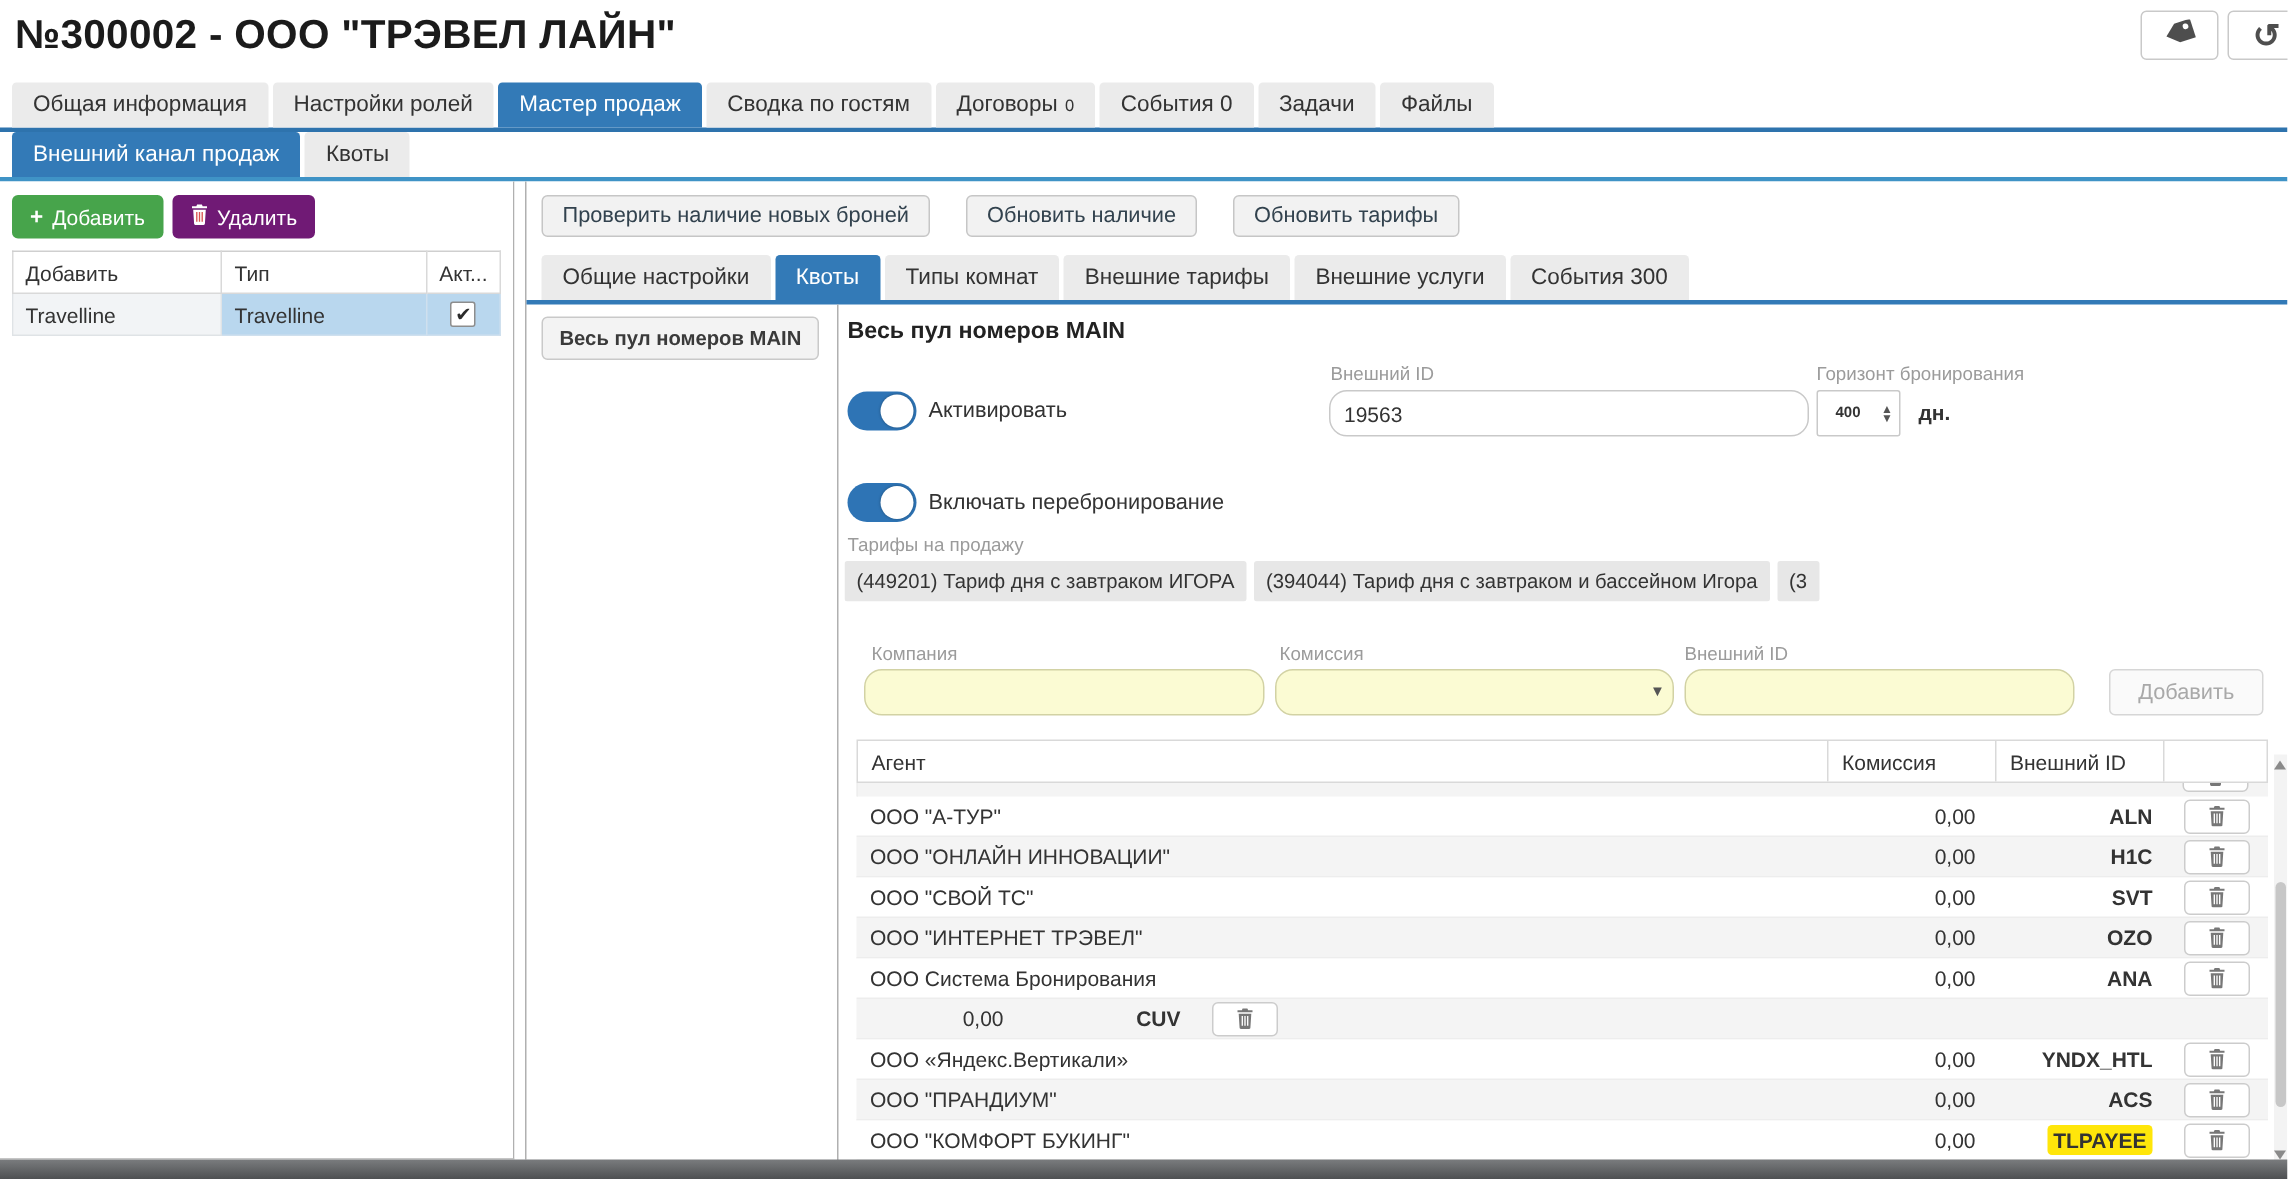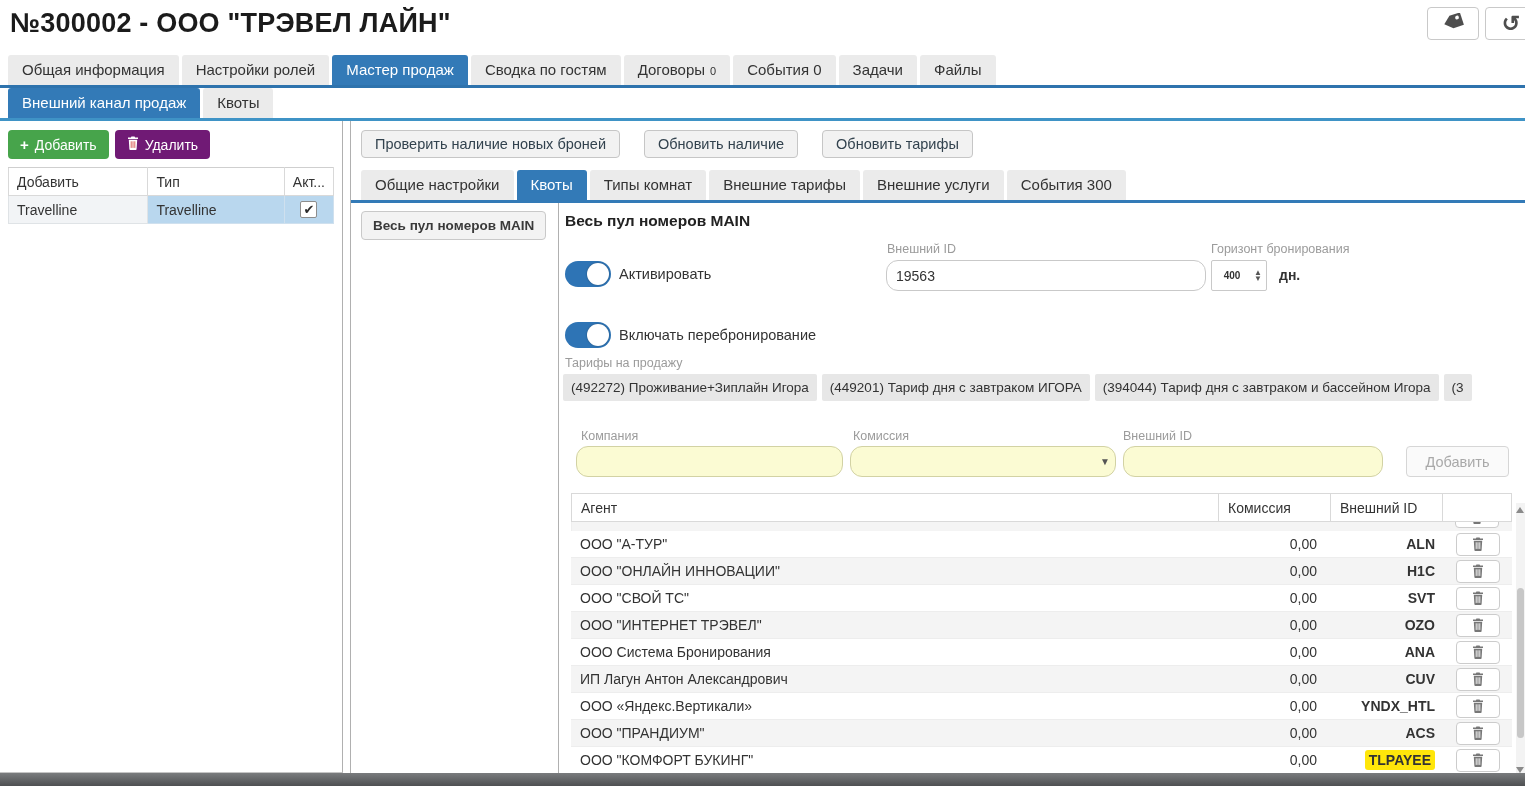--- a/index.html
+++ b/index.html
@@ -303,21 +303,20 @@
           <div class="unit" style="left:720px; top:64px;">дн.</div>
 
           <div class="tog-wrap" style="left:6px; top:119px;">
             <div class="tog"></div>
             <div class="tog-label">Включать перебронирование</div>
           </div>
 
           <div class="glabel" style="left:6px; top:153px;">Тарифы на продажу</div>
           <div class="chips" style="top:171px;">
 
-              <div class="chip">(492272) Проживание+Зиплайн Игора</div>
 
               <div class="chip">(449201) Тариф дня с завтраком ИГОРА</div>
 
               <div class="chip">(394044) Тариф дня с завтраком и бассейном Игора</div>
 
               <div class="chip">(3</div>
             </div>
 
           <div class="glabel" style="left:22px; top:226px;">Компания</div>
           <input class="tinput yellow" style="left: 17px; top: 243px; width: 267px;">
@@ -422,21 +421,20 @@
                     <div class="trash-btn">
                       <svg width="12" height="14" viewBox="0 0 12 14" fill="currentColor">
                         <path d="M4.4 0.4h3.2l.5 1.1h2.9v1.4H1V1.5h2.9zM1.8 3.8h8.4l-.6 9.4c0 .45-.4.8-.85.8H3.25c-.45 0-.8-.35-.85-.8z"></path>
                         <path d="M4.2 5.3v6.6M6 5.3v6.6M7.8 5.3v6.6" stroke="#fff" stroke-width="0.9" fill="none"></path>
                       </svg>
                     </div>
                   </div>
                 </div>
 
                 <div class="agent-row">
-                  <div class="a-name">ИП Лагун Антон Александрович</div>
                   <div class="a-com">0,00</div>
                   <div class="a-ext">
                     <span>CUV</span>
                   </div>
                   <div class="a-act">
                     <div class="trash-btn">
                       <svg width="12" height="14" viewBox="0 0 12 14" fill="currentColor">
                         <path d="M4.4 0.4h3.2l.5 1.1h2.9v1.4H1V1.5h2.9zM1.8 3.8h8.4l-.6 9.4c0 .45-.4.8-.85.8H3.25c-.45 0-.8-.35-.85-.8z"></path>
                         <path d="M4.2 5.3v6.6M6 5.3v6.6M7.8 5.3v6.6" stroke="#fff" stroke-width="0.9" fill="none"></path>
                       </svg>

